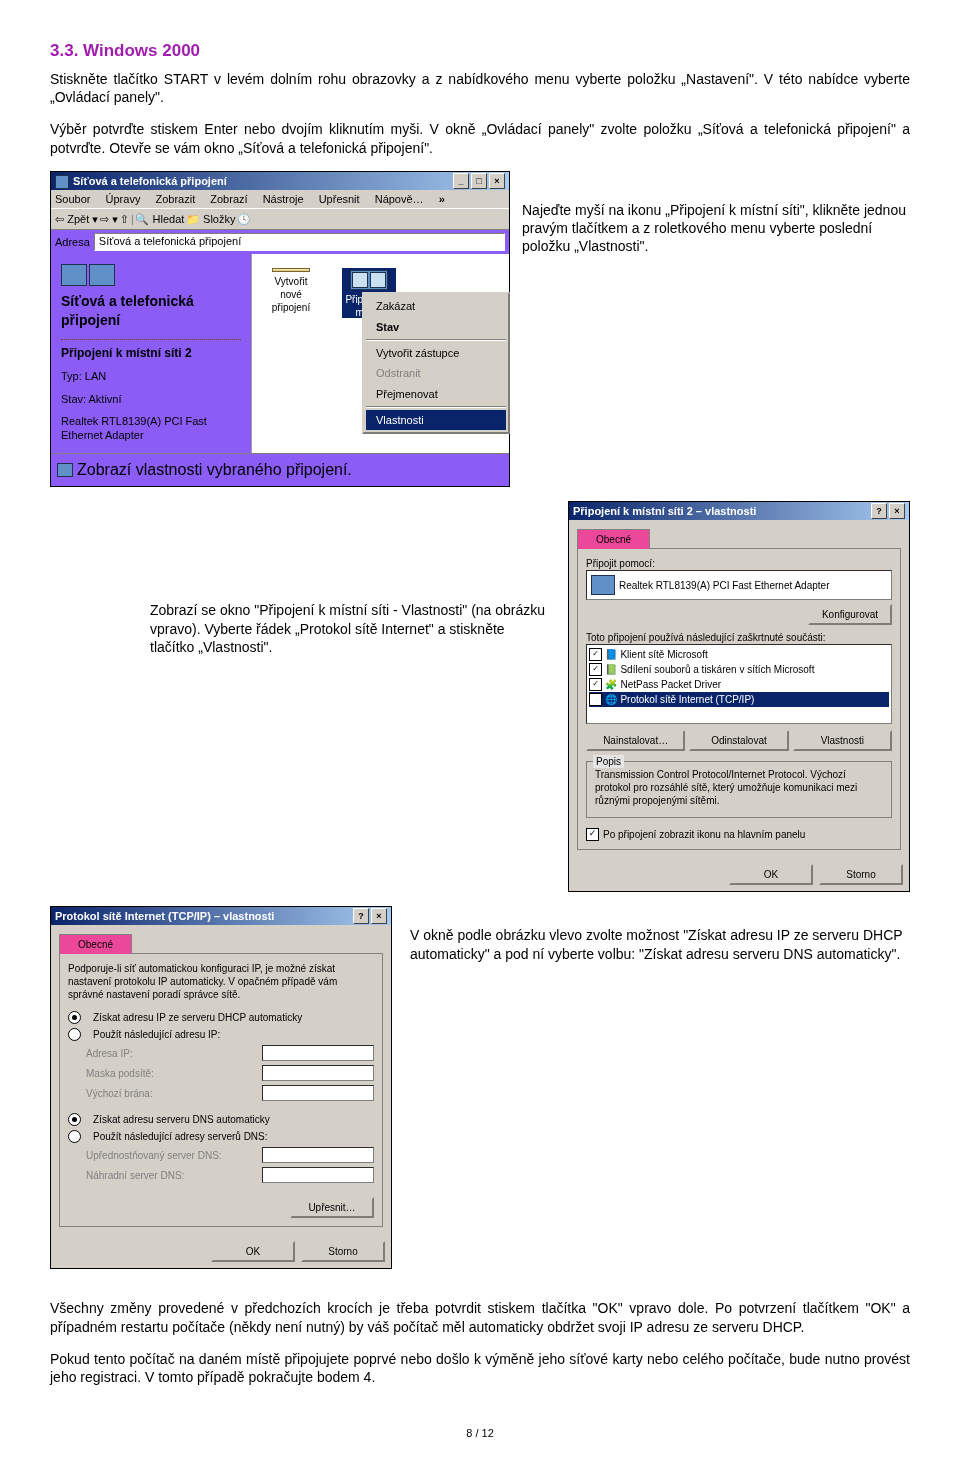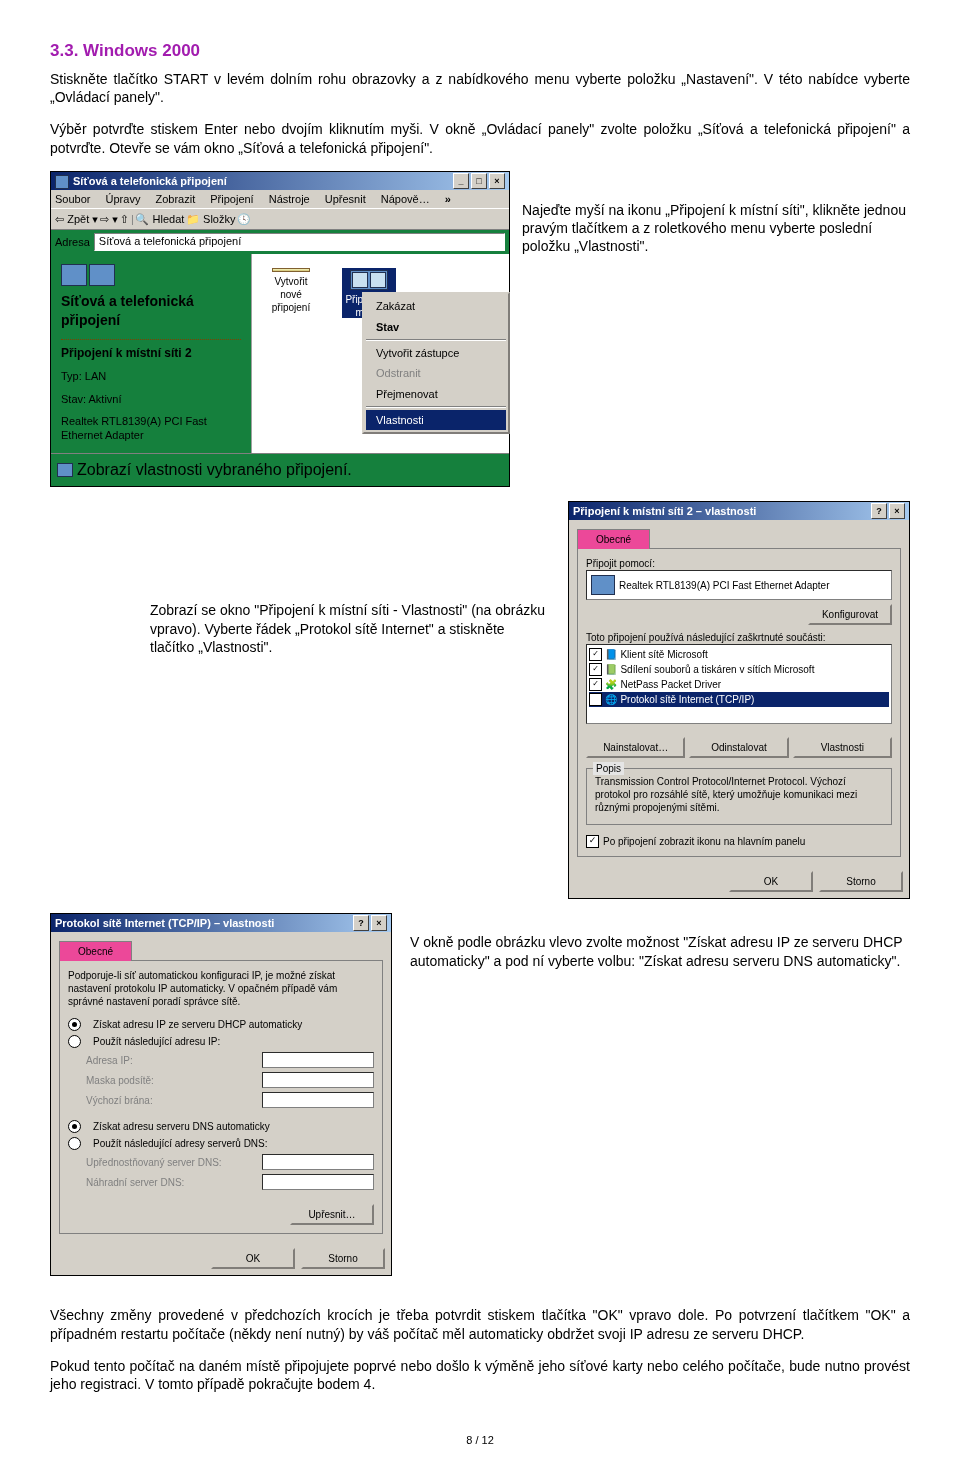--- a/index.html
+++ b/index.html
@@ -21,21 +21,21 @@
 .para {
   margin-bottom: 14px;
   text-align: justify;
 }
 .row1 { display: flex; gap: 12px; margin-bottom: 14px; }
 .row2 { display: flex; gap: 18px; margin-bottom: 14px; align-items: flex-start; }
 .row3 { display: flex; gap: 18px; margin-bottom: 30px; align-items: flex-start; }
 
 
 .win2k-window {
-  background: #15803d;
+  background: #8b5cf6;
   border: 1px solid #000;
   box-sizing: border-box;
   font-family: Tahoma, sans-serif;
   font-size: 11px;
 }
 .titlebar {
   background: linear-gradient(to right,#0a246a,#a6caf0);
   color: #fff;
   font-weight: bold;
   font-size: 11px;
@@ -99,21 +99,21 @@
 .fieldrow .inp { width:110px; height:14px; border:1px inset #808080; background:#fff;}
 .dis { color:#808080;}
 .checkbox { display:flex; align-items:center; gap:4px; font-size:10px;}
 .checkbox .c { width:11px;height:11px;border:1px solid #000;background:#fff; font-size:9px; line-height:9px; text-align:center;}
 
 .pgnum { text-align:center; font-size:11px; margin-top:40px;}
 
 .devicebox { border:1px inset #808080; background:#fff; padding:4px; display:flex; align-items:center; gap:4px; margin-bottom:4px;}
 .devicon { width:22px; height:18px; background:#6090c8; border:1px solid #203050;}
 .cfgbtn-row { display:flex; justify-content:flex-end; margin-bottom:6px;}
-.under-row { display:flex; gap:4px; justify-content:space-between; margin-top:13px;}
+.under-row { display:flex; gap:4px; justify-content:space-between; margin-top:6px;}
 .under-row .btn2k{ flex:1; min-width:0; padding:2px 4px;}
 </style>
 </head>
 <body>
 
 <div class="heading">3.3. Windows 2000</div>
 <div class="para">Stiskněte tlačítko START v levém dolním rohu obrazovky a z nabídkového menu vyberte položku „Nastavení". V této nabídce vyberte „Ovládací panely".</div>
 <div class="para">Výběr potvrďte stiskem Enter nebo dvojím kliknutím myši. V okně „Ovládací panely" zvolte položku „Síťová a telefonická připojení" a potvrďte. Otevře se vám okno „Síťová a telefonická připojení".</div>
 
 <div class="row1">
@@ -124,21 +124,21 @@
       <span class="titlebar-buttons">
         <span class="tbtn">_</span>
         <span class="tbtn">□</span>
         <span class="tbtn">×</span>
       </span>
     </div>
     <div class="menubar">
       <span>Soubor</span>
       <span>Úpravy</span>
       <span>Zobrazit</span>
-      <span>Připojení</span>
+      <span>Zobrazí</span>
       <span>Nástroje</span>
       <span>Upřesnit</span>
       <span>Nápově…</span>
       <span style="font-weight:bold;">»</span>
     </div>
     <div class="toolbar">
       <span>⇦ <span>Zpět</span> ▾</span>
       <span>⇨ ▾</span>
       <span>⇧</span>
       <span style="color:#808080">|</span>

